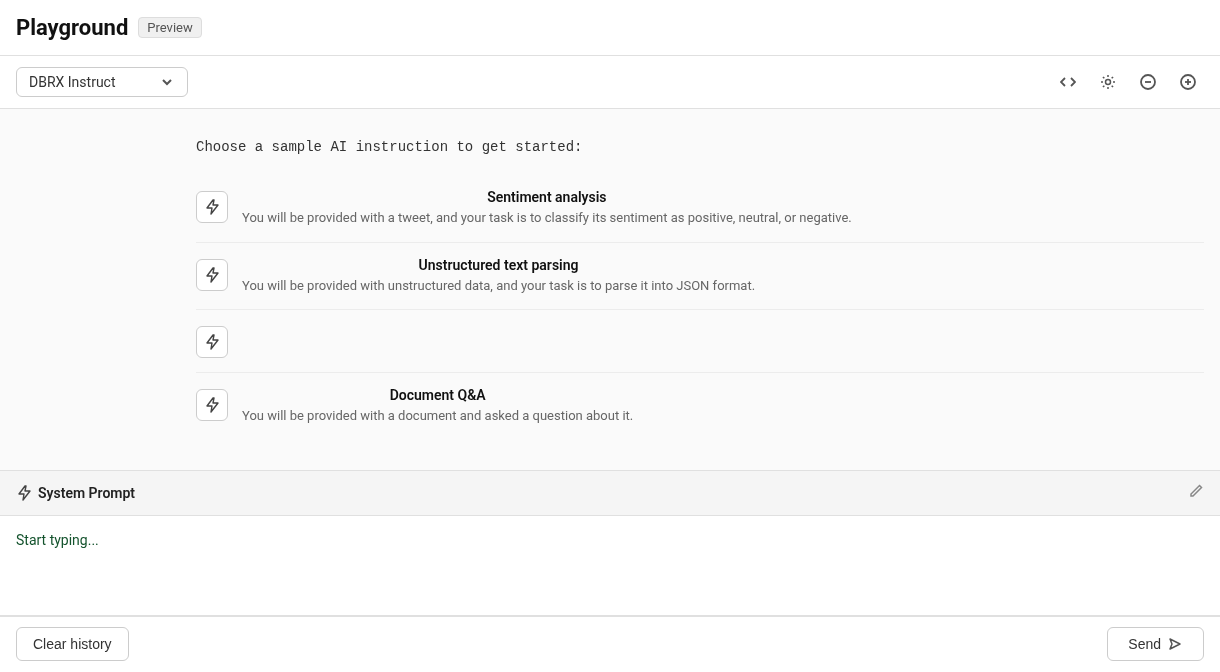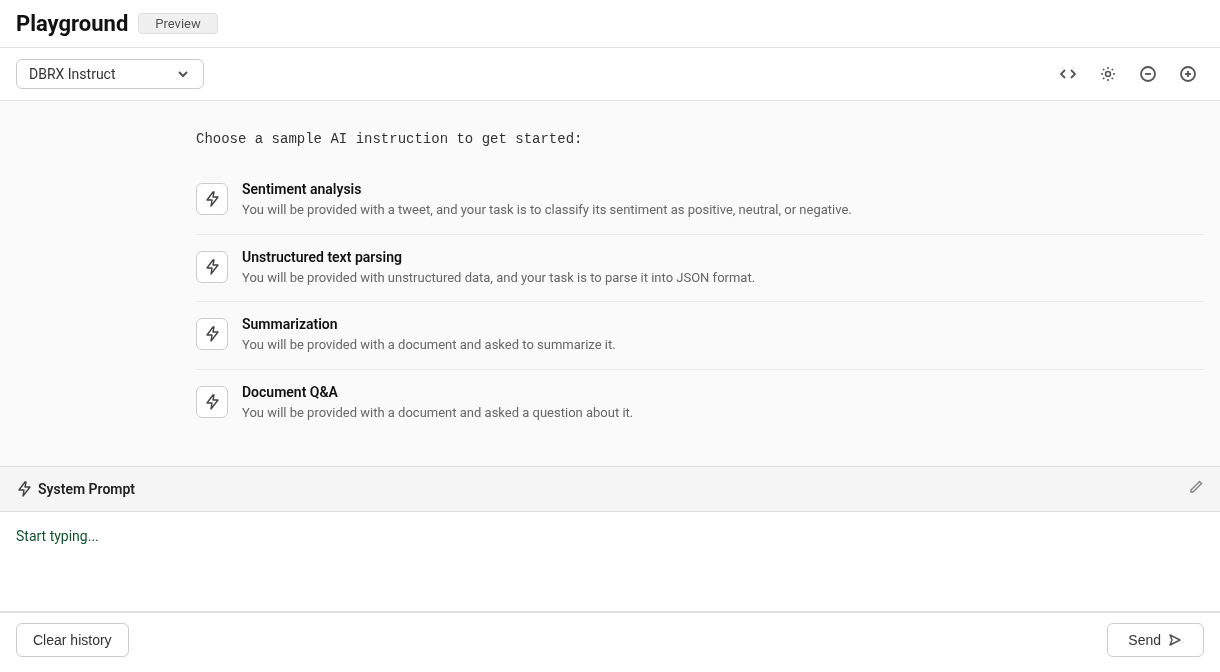--- a/index.html
+++ b/index.html
@@ -12,52 +12,52 @@
       height: 672px;
       overflow: hidden;
     }
 
     
     .header {
       display: flex;
       align-items: center;
       padding: 8px 16px;
       border-bottom: 1px solid #e0e0e0;
-      height: 48px;
+      height: 56px;
     }
     .header-title {
       font-size: 22px;
       font-weight: 700;
       color: #111;
       margin-right: 10px;
     }
     .header-badge {
       background: #f0f0f0;
       border: 1px solid #ddd;
       border-radius: 4px;
-      padding: 2px 16px;
+      padding: 2px 8px;
       font-size: 13px;
       color: #555;
     }
 
     
     .toolbar {
       display: flex;
       align-items: center;
       justify-content: space-between;
       padding: 10px 16px;
       border-bottom: 1px solid #e0e0e0;
     }
     .model-select {
       display: flex;
       align-items: center;
       border: 1px solid #ccc;
       border-radius: 6px;
       padding: 6px 12px;
-      width: 188px;
+      width: 172px;
       cursor: pointer;
       background: #fff;
       font-size: 14px;
       color: #333;
       justify-content: space-between;
     }
     .toolbar-icons {
       display: flex;
       align-items: center;
       gap: 8px;
@@ -87,20 +87,21 @@
       color: #333;
       margin-bottom: 20px;
       padding-left: 180px;
       font-family: Liberation Mono, monospace;
     }
     .sample-items {
       display: flex;
       flex-direction: column;
       gap: 0;
       padding-left: 180px;
+      text-align: center;
     }
     .sample-item {
       display: flex;
       align-items: flex-start;
       gap: 14px;
       padding: 14px 0;
       cursor: pointer;
     }
     .sample-item:not(:last-child) {
       border-bottom: 1px solid #ececec;
@@ -275,24 +276,20 @@
     <div class="sample-text-wrap">
       <div class="sample-title">Unstructured text parsing</div>
       <div class="sample-desc">You will be provided with unstructured data, and your task is to parse it into JSON format.</div>
     </div>
   </div>
       <div class="sample-item">
     <div class="bolt-icon-wrap">
       <svg width="16" height="16" viewBox="0 0 16 16" fill="none">
         <path d="M9 1L3 9h5l-1 6 7-9H9l1-5z" stroke="#444" stroke-width="1.4" stroke-linejoin="round" fill="none"></path>
       </svg>
-    </div>
-    <div class="sample-text-wrap">
-      <div class="sample-title">Summarization</div>
-      <div class="sample-desc">You will be provided with a document and asked to summarize it.</div>
     </div>
   </div>
       <div class="sample-item">
     <div class="bolt-icon-wrap">
       <svg width="16" height="16" viewBox="0 0 16 16" fill="none">
         <path d="M9 1L3 9h5l-1 6 7-9H9l1-5z" stroke="#444" stroke-width="1.4" stroke-linejoin="round" fill="none"></path>
       </svg>
     </div>
     <div class="sample-text-wrap">
       <div class="sample-title">Document Q&amp;A</div>

